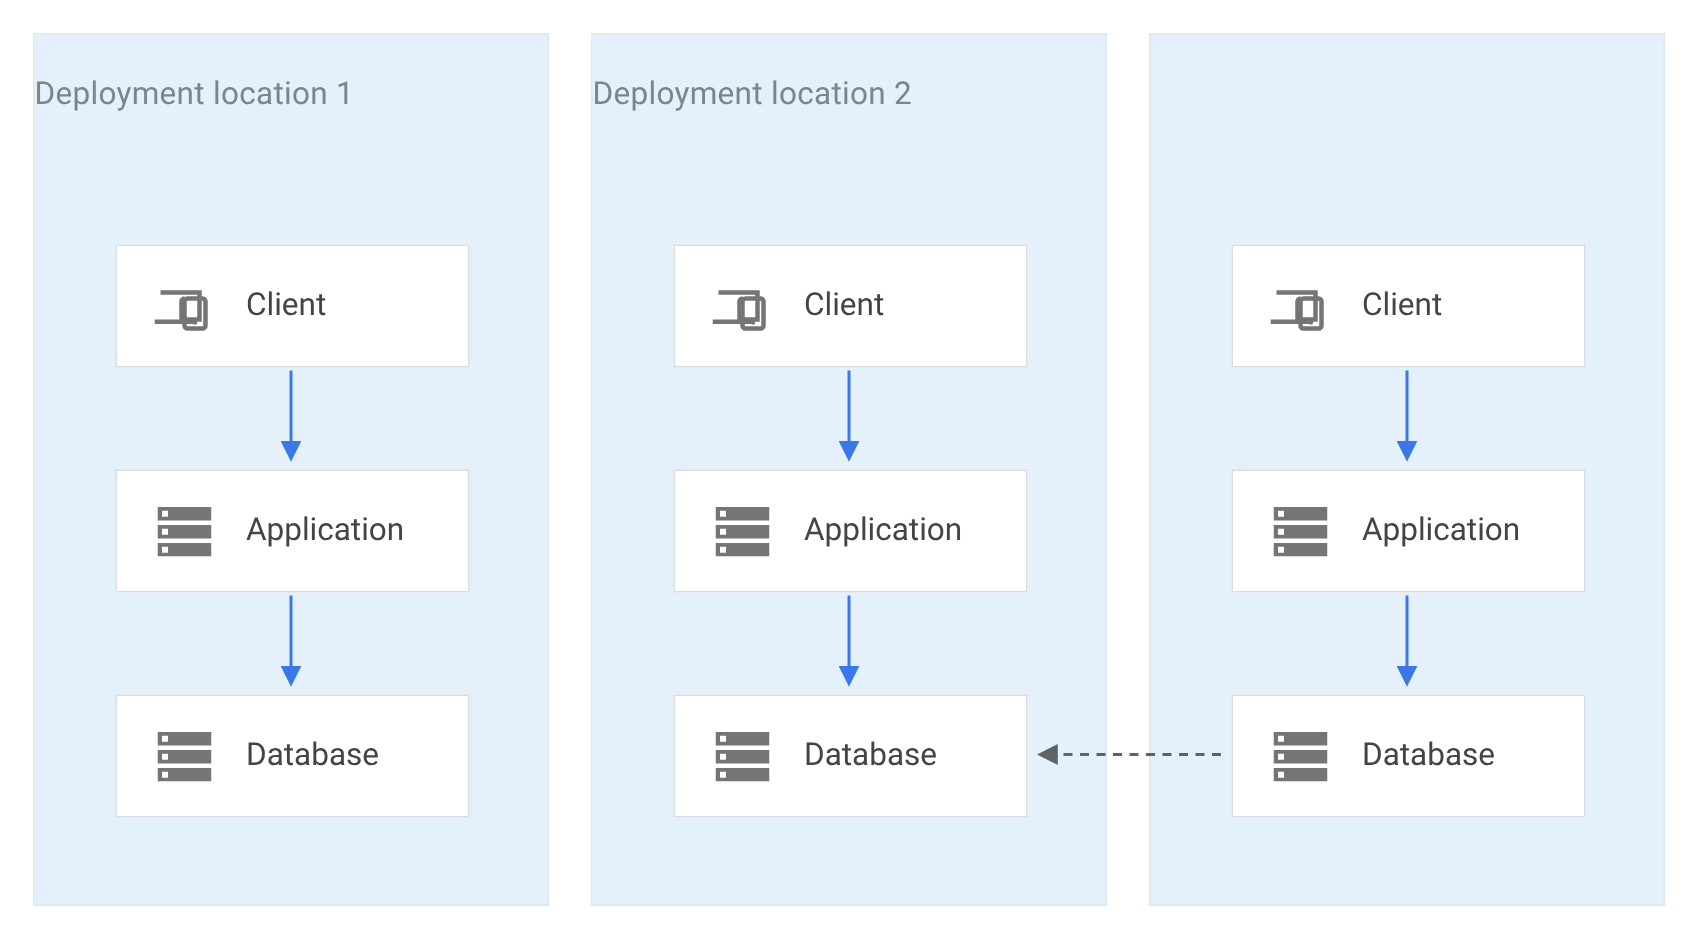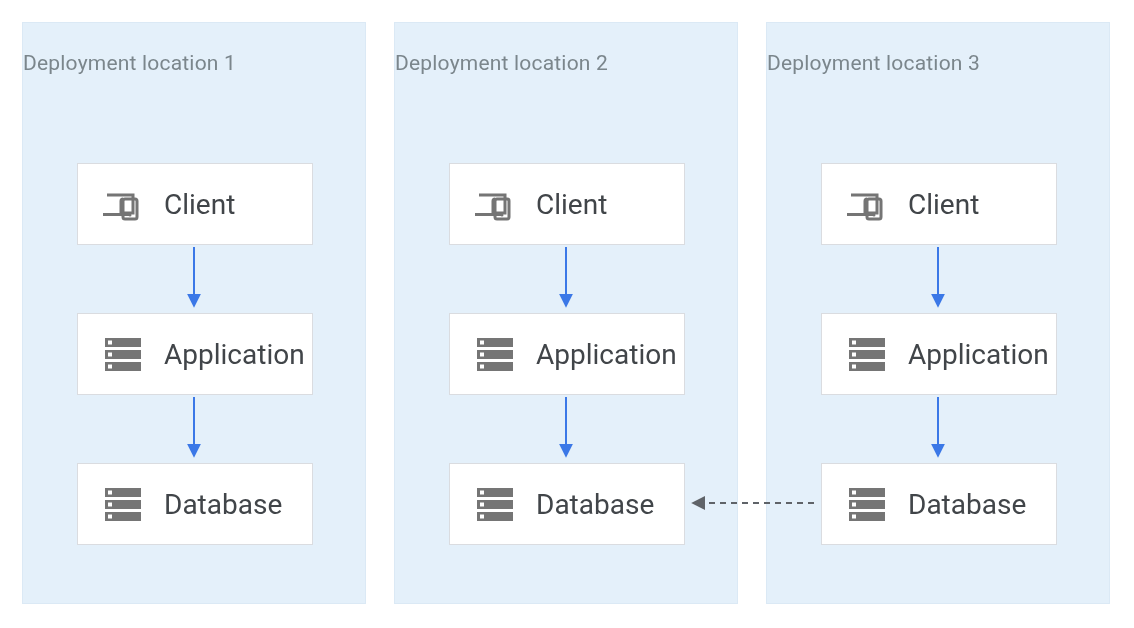--- a/index.html
+++ b/index.html
@@ -2,21 +2,21 @@
 <html><head>
 <meta charset="utf-8">
 <style>
 html,body{margin:0;padding:0}
 body{font-family:Roboto,"Helvetica Neue",Arial,sans-serif;background:#fff}
 .stage{position:relative;width:1134px;height:628px}
 .panel{position:absolute;background:#e4f0fa;border:1px solid #dbe9f5;box-sizing:border-box}
 .panel-title{position:absolute;top:28px;left:0;right:0;font-size:21px;color:#7b868c;letter-spacing:.2px}
 .node{position:absolute;background:#fff;border:1px solid #dadce0;box-sizing:border-box;display:flex;align-items:center;padding-left:22px}
 .node .icon{width:46px;height:40px;display:flex;align-items:center;justify-content:center;flex:0 0 46px}
-.node .label{margin-left:18px;font-size:28px;color:#414549}
+.node .label{margin-left:18px;font-size:21px;color:#414549}
 .arrow-v{position:absolute;left:50%;transform:translateX(-50%);pointer-events:none}
 svg{display:block}
 </style>
 </head>
 <body>
 
 <div class="stage">
 
   <svg width="0" height="0" style="position:absolute">
     <defs>
@@ -111,21 +111,20 @@
       <span class="icon">
           <svg width="36" height="33" viewBox="0 0 36 33">
             <use href="#ico-stack"></use>
           </svg>
         </span>
       <span class="label">Database</span>
     </div>
   </div>
 
   <div class="panel" style="left:766px;top:22px;width:344px;height:582px">
-    <div class="panel-title">Deployment location 3</div>
 
     <div class="node" style="left:54px;top:140px;width:236px;height:82px">
       <span class="icon">
           <svg width="40" height="34" viewBox="0 0 40 34">
             <use href="#ico-devices"></use>
           </svg>
         </span>
       <span class="label">Client</span>
     </div>
     <svg class="arrow-v" style="top:222px" width="20" height="66">

